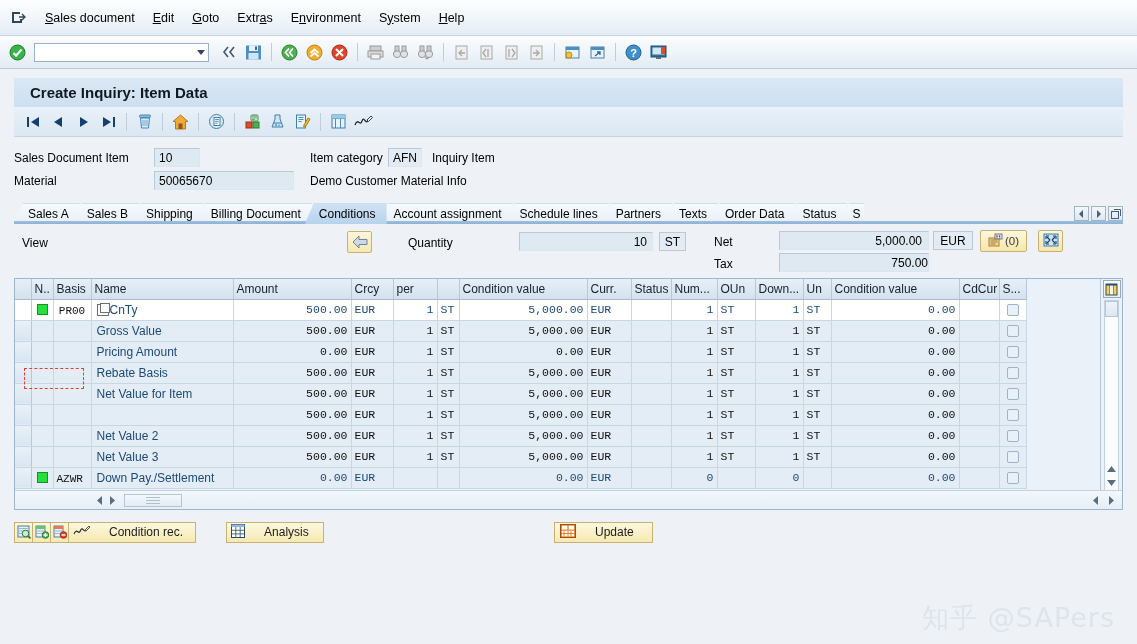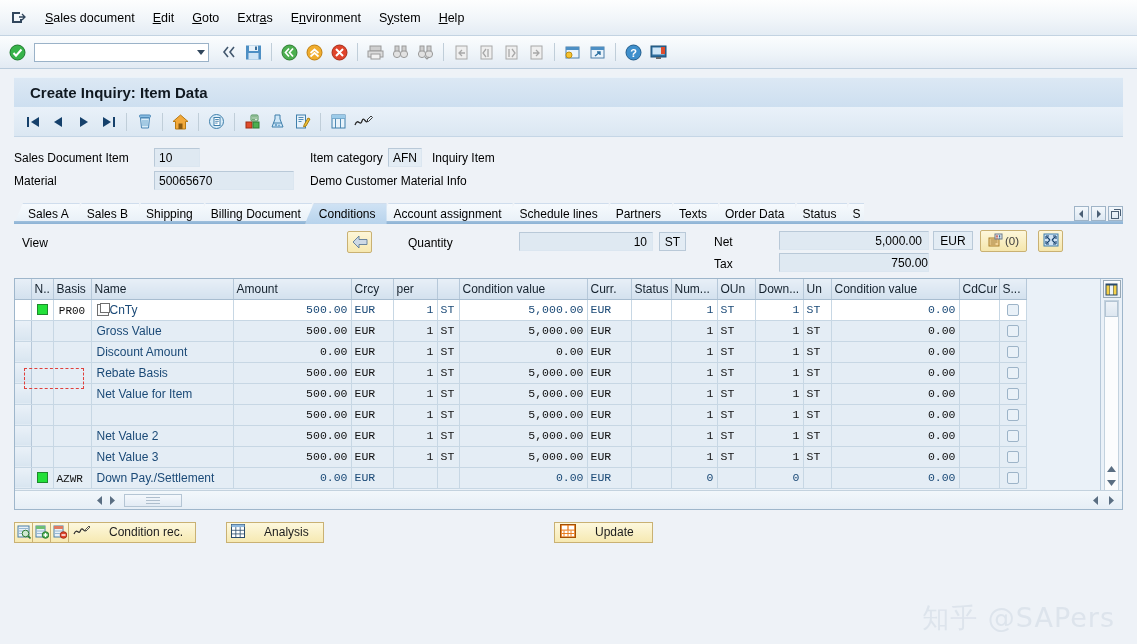--- a/index.html
+++ b/index.html
@@ -838,21 +838,21 @@
               <td class="numc mono blk" style="width: 48px;">1</td>
               <td class="mono blk" style="width: 28px;">ST</td>
               <td class="cv mono blk" style="width: 128px;">0.00</td>
               <td class="mono" style="width: 40px;"></td>
               <td class="cbcell" style="width: 27px;"><span class="cb"></span></td>
             </tr>
             <tr class="">
               <td class="rowsel" style="width: 16px;"></td>
               <td style="width: 22px; text-align: center;"></td>
               <td style="width: 38px;"><span class="cnty"></span></td>
-              <td class="name" style="width: 142px;"><span>Discount Amount</span></td>
+              <td class="name" style="width: 142px;"><span>Pricing Amount</span></td>
               <td class="amt mono blk" style="width: 118px;">0.00</td>
               <td class="mono blk" style="width: 42px;">EUR</td>
               <td class="numc mono blk" style="width: 44px;">1</td>
               <td class="mono blk" style="width: 22px;">ST</td>
               <td class="cv mono blk" style="width: 128px;">0.00</td>
               <td class="mono blk" style="width: 44px;">EUR</td>
               <td style="width: 40px;"></td>
               <td class="numc mono blk" style="width: 46px;">1</td>
               <td class="mono blk" style="width: 38px;">ST</td>
               <td class="numc mono blk" style="width: 48px;">1</td>

